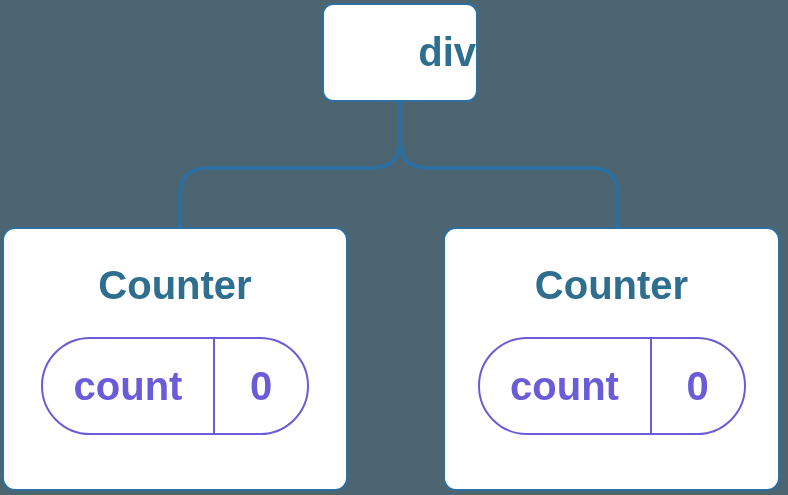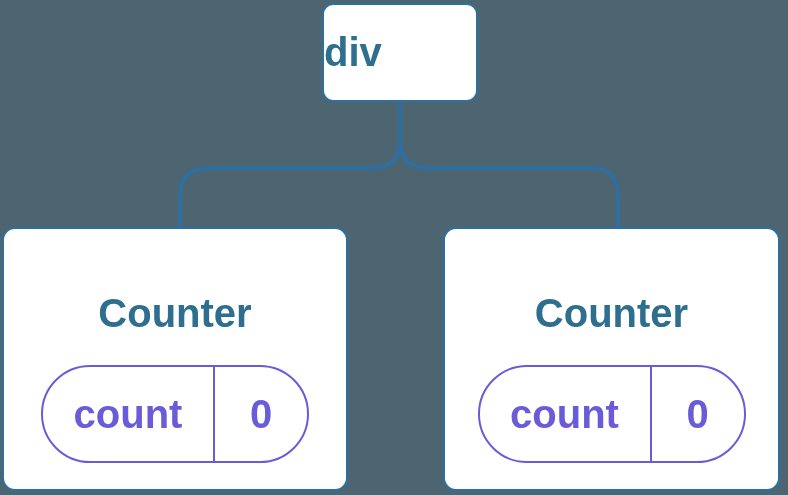--- a/index.html
+++ b/index.html
@@ -25,21 +25,21 @@
     position: absolute;
     left: 322px;
     top: 3px;
     width: 156px;
     height: 99px;
     background: var(--node-bg);
     border: 2px solid var(--accent);
     border-radius: 11px;
     display: flex;
     align-items: center;
-    justify-content: flex-start;
+    justify-content: flex-end;
   }
   .root-node .label {
     font-size: 40px;
     font-weight: 600;
     color: var(--node-label);
   }
 
   svg.connectors {
     position: absolute;
     left: 0;
@@ -62,21 +62,21 @@
     border: 2px solid var(--accent);
     border-radius: 13px;
     display: flex;
     flex-direction: column;
     align-items: center;
   }
   .card.left  { left: 2px;   width: 346px; }
   .card.right { left: 443px; width: 337px; }
 
   .card .title {
-    margin-top: 62px;
+    margin-top: 34px;
     font-size: 40px;
     line-height: 44px;
     font-weight: 600;
     color: var(--node-label);
   }
 
   .pill {
     margin-top: 30px;
     width: 268px;
     height: 98px;

